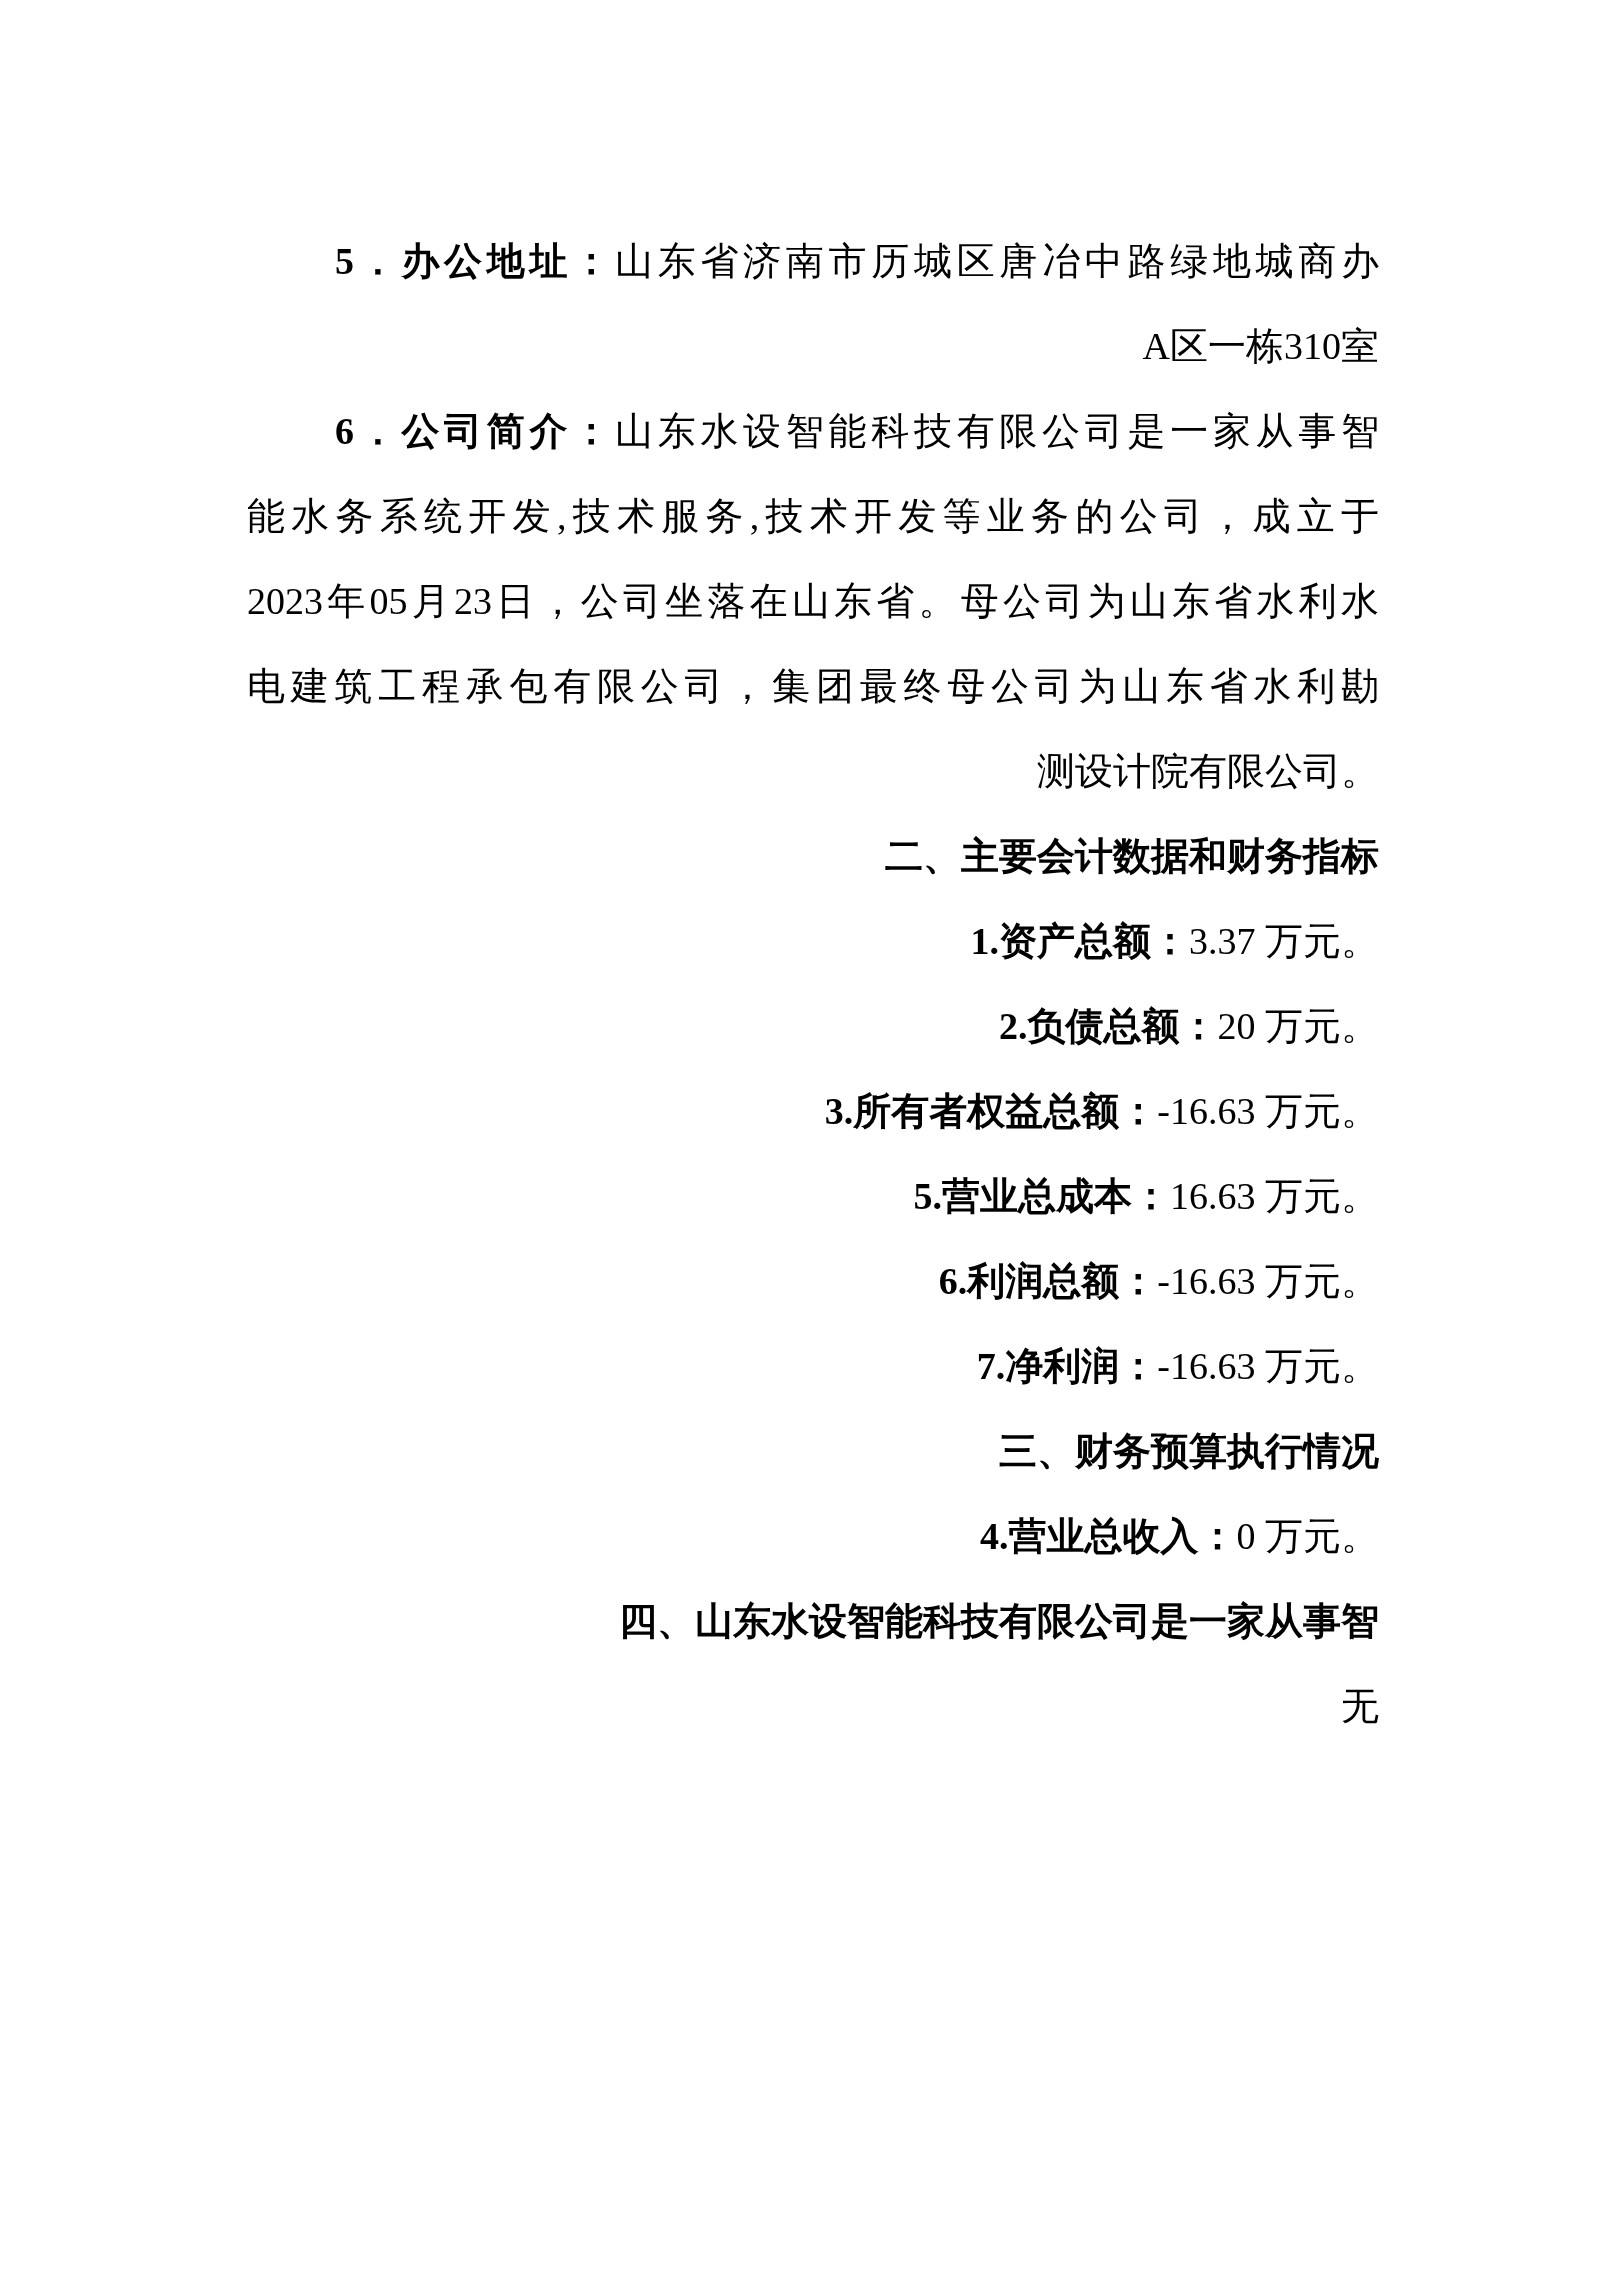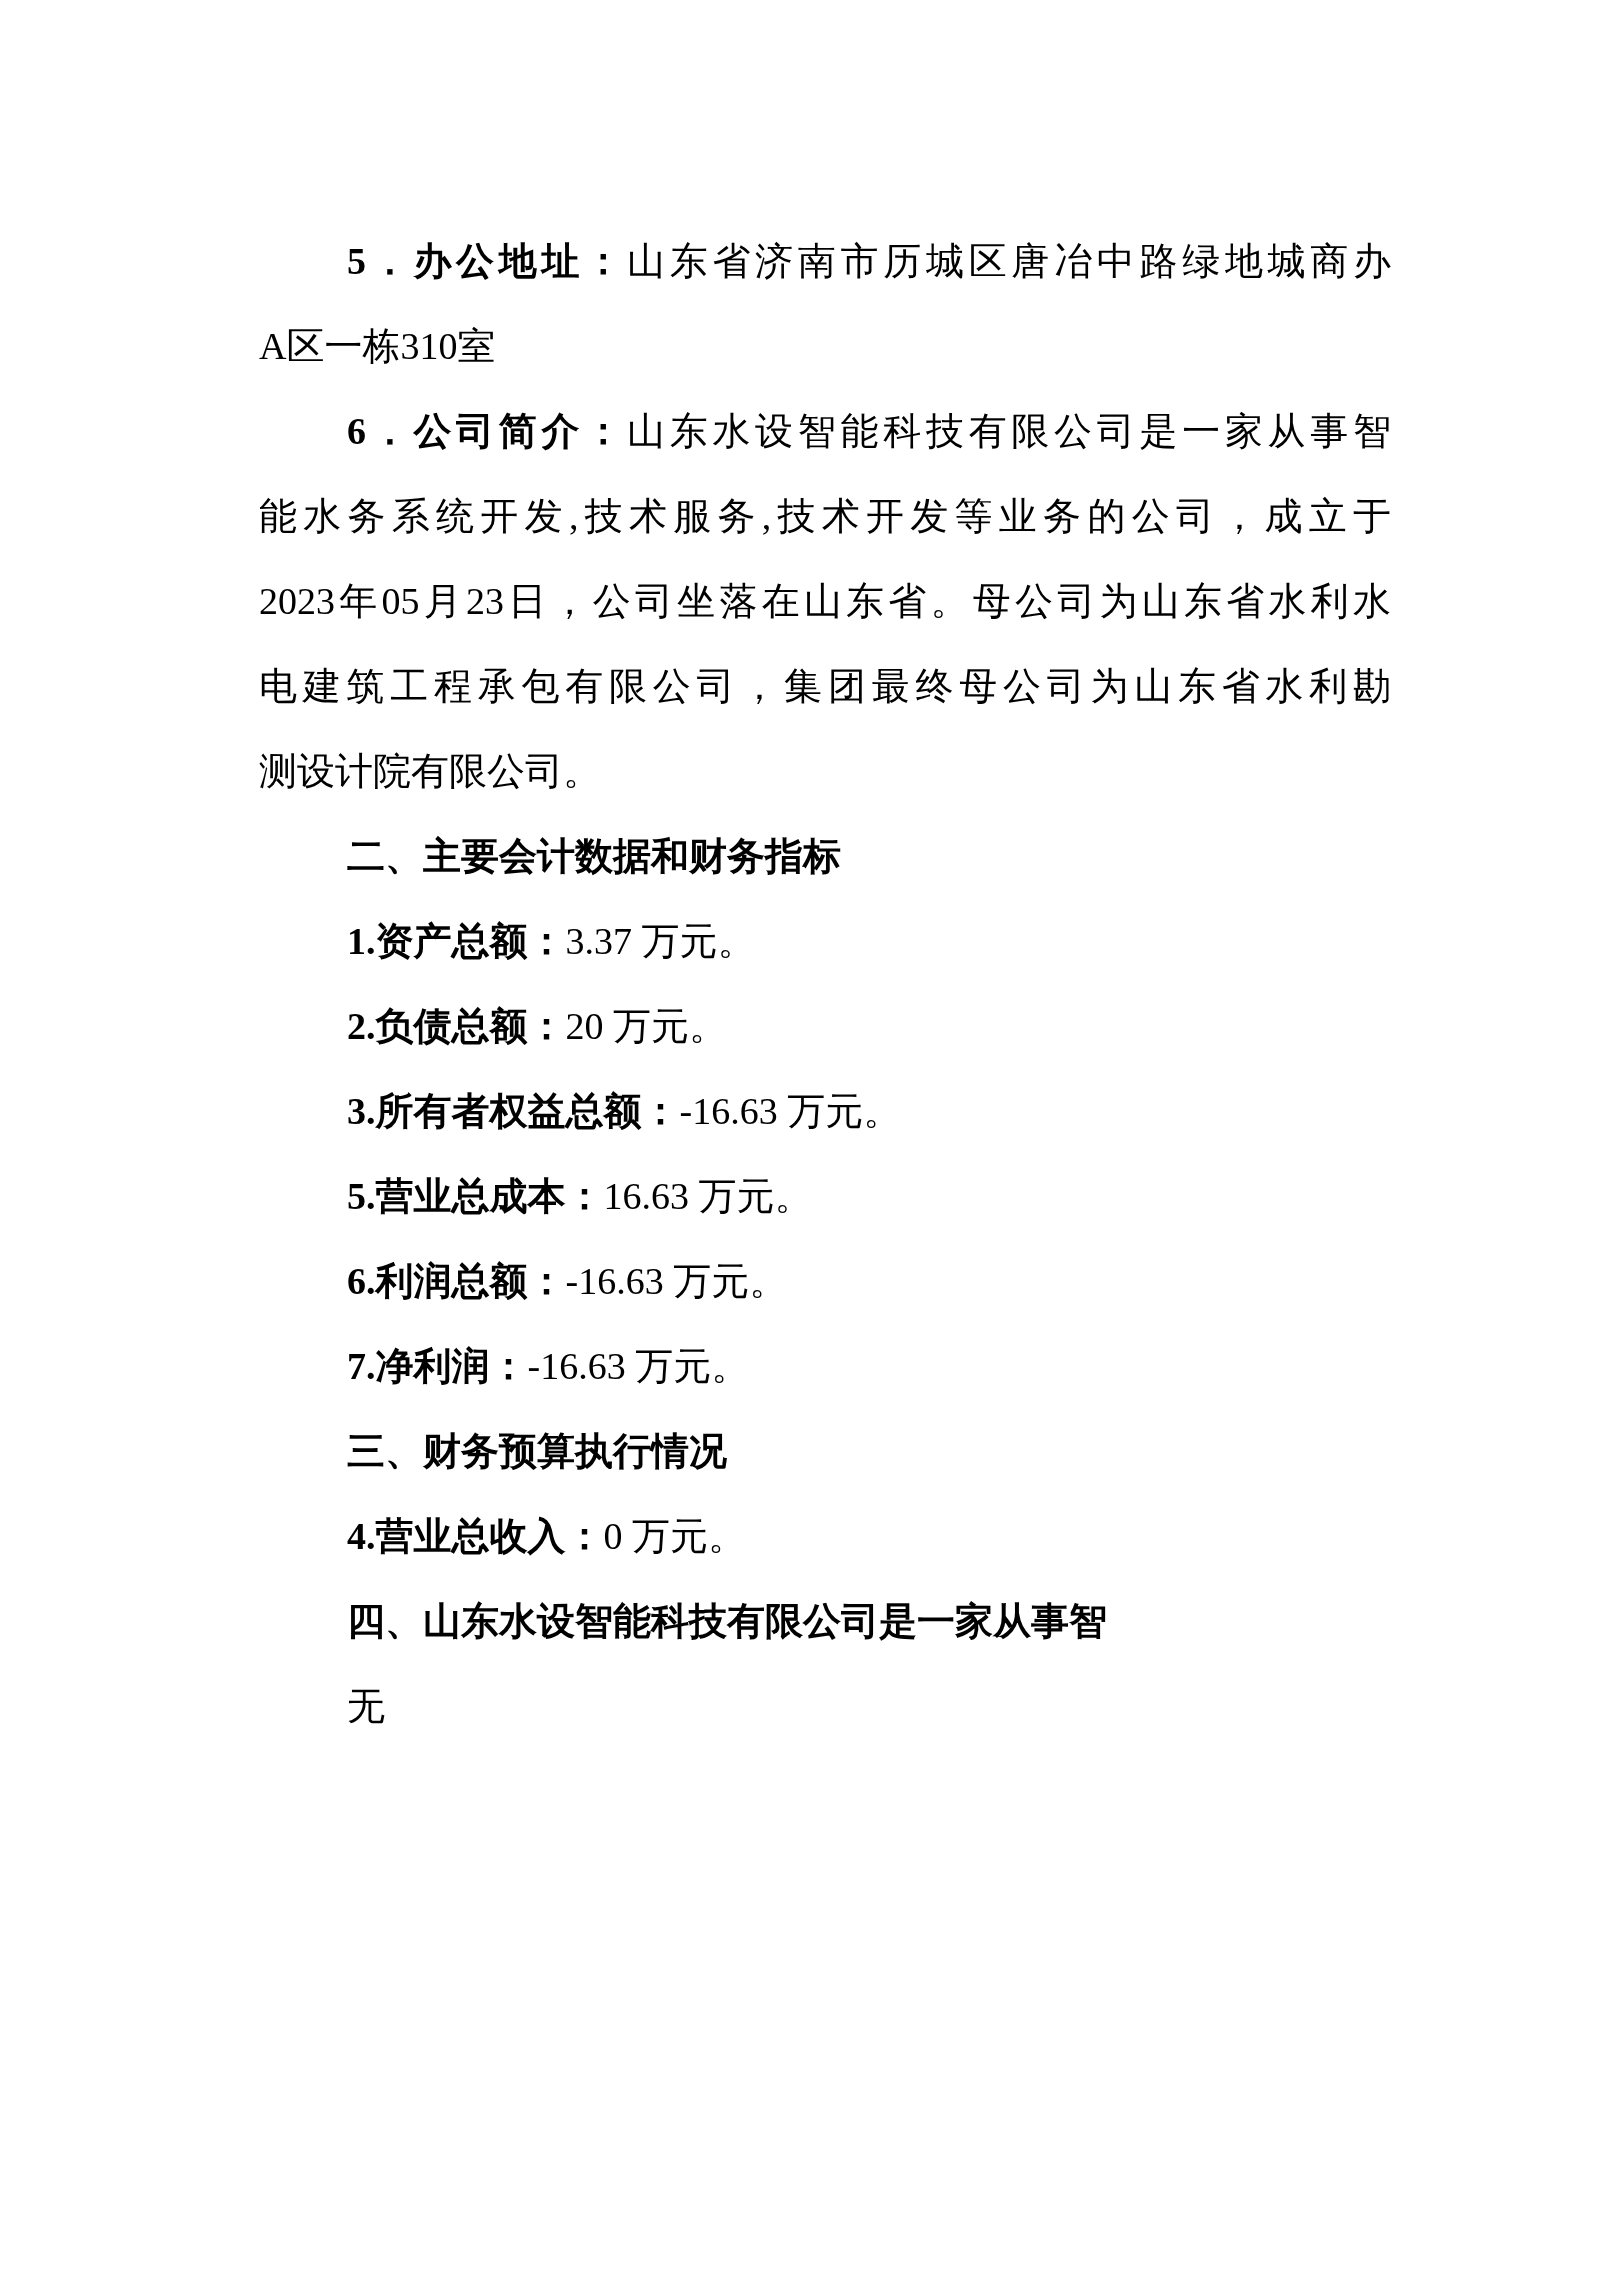--- a/index.html
+++ b/index.html
@@ -11,29 +11,30 @@
     position: relative;
     width: 1623px;
     height: 2295px;
     background: #ffffff;
     overflow: hidden;
     font-family: "Liberation Serif", "DejaVu Serif", serif;
     color: #000000;
   }
   .content {
     position: absolute;
-    left: 259px;
+    left: 247px;
     top: 219px;
     width: 1132px;
   }
   .line {
     height: 85px;
     line-height: 85px;
     font-size: 38px;
     letter-spacing: 0;
+    text-align: right;
   }
   .line.indent {
     padding-left: 88px;
   }
   .line.fill {
     text-align: justify;
     text-align-last: justify;
   }
   .line .label {
     font-weight: bold;

